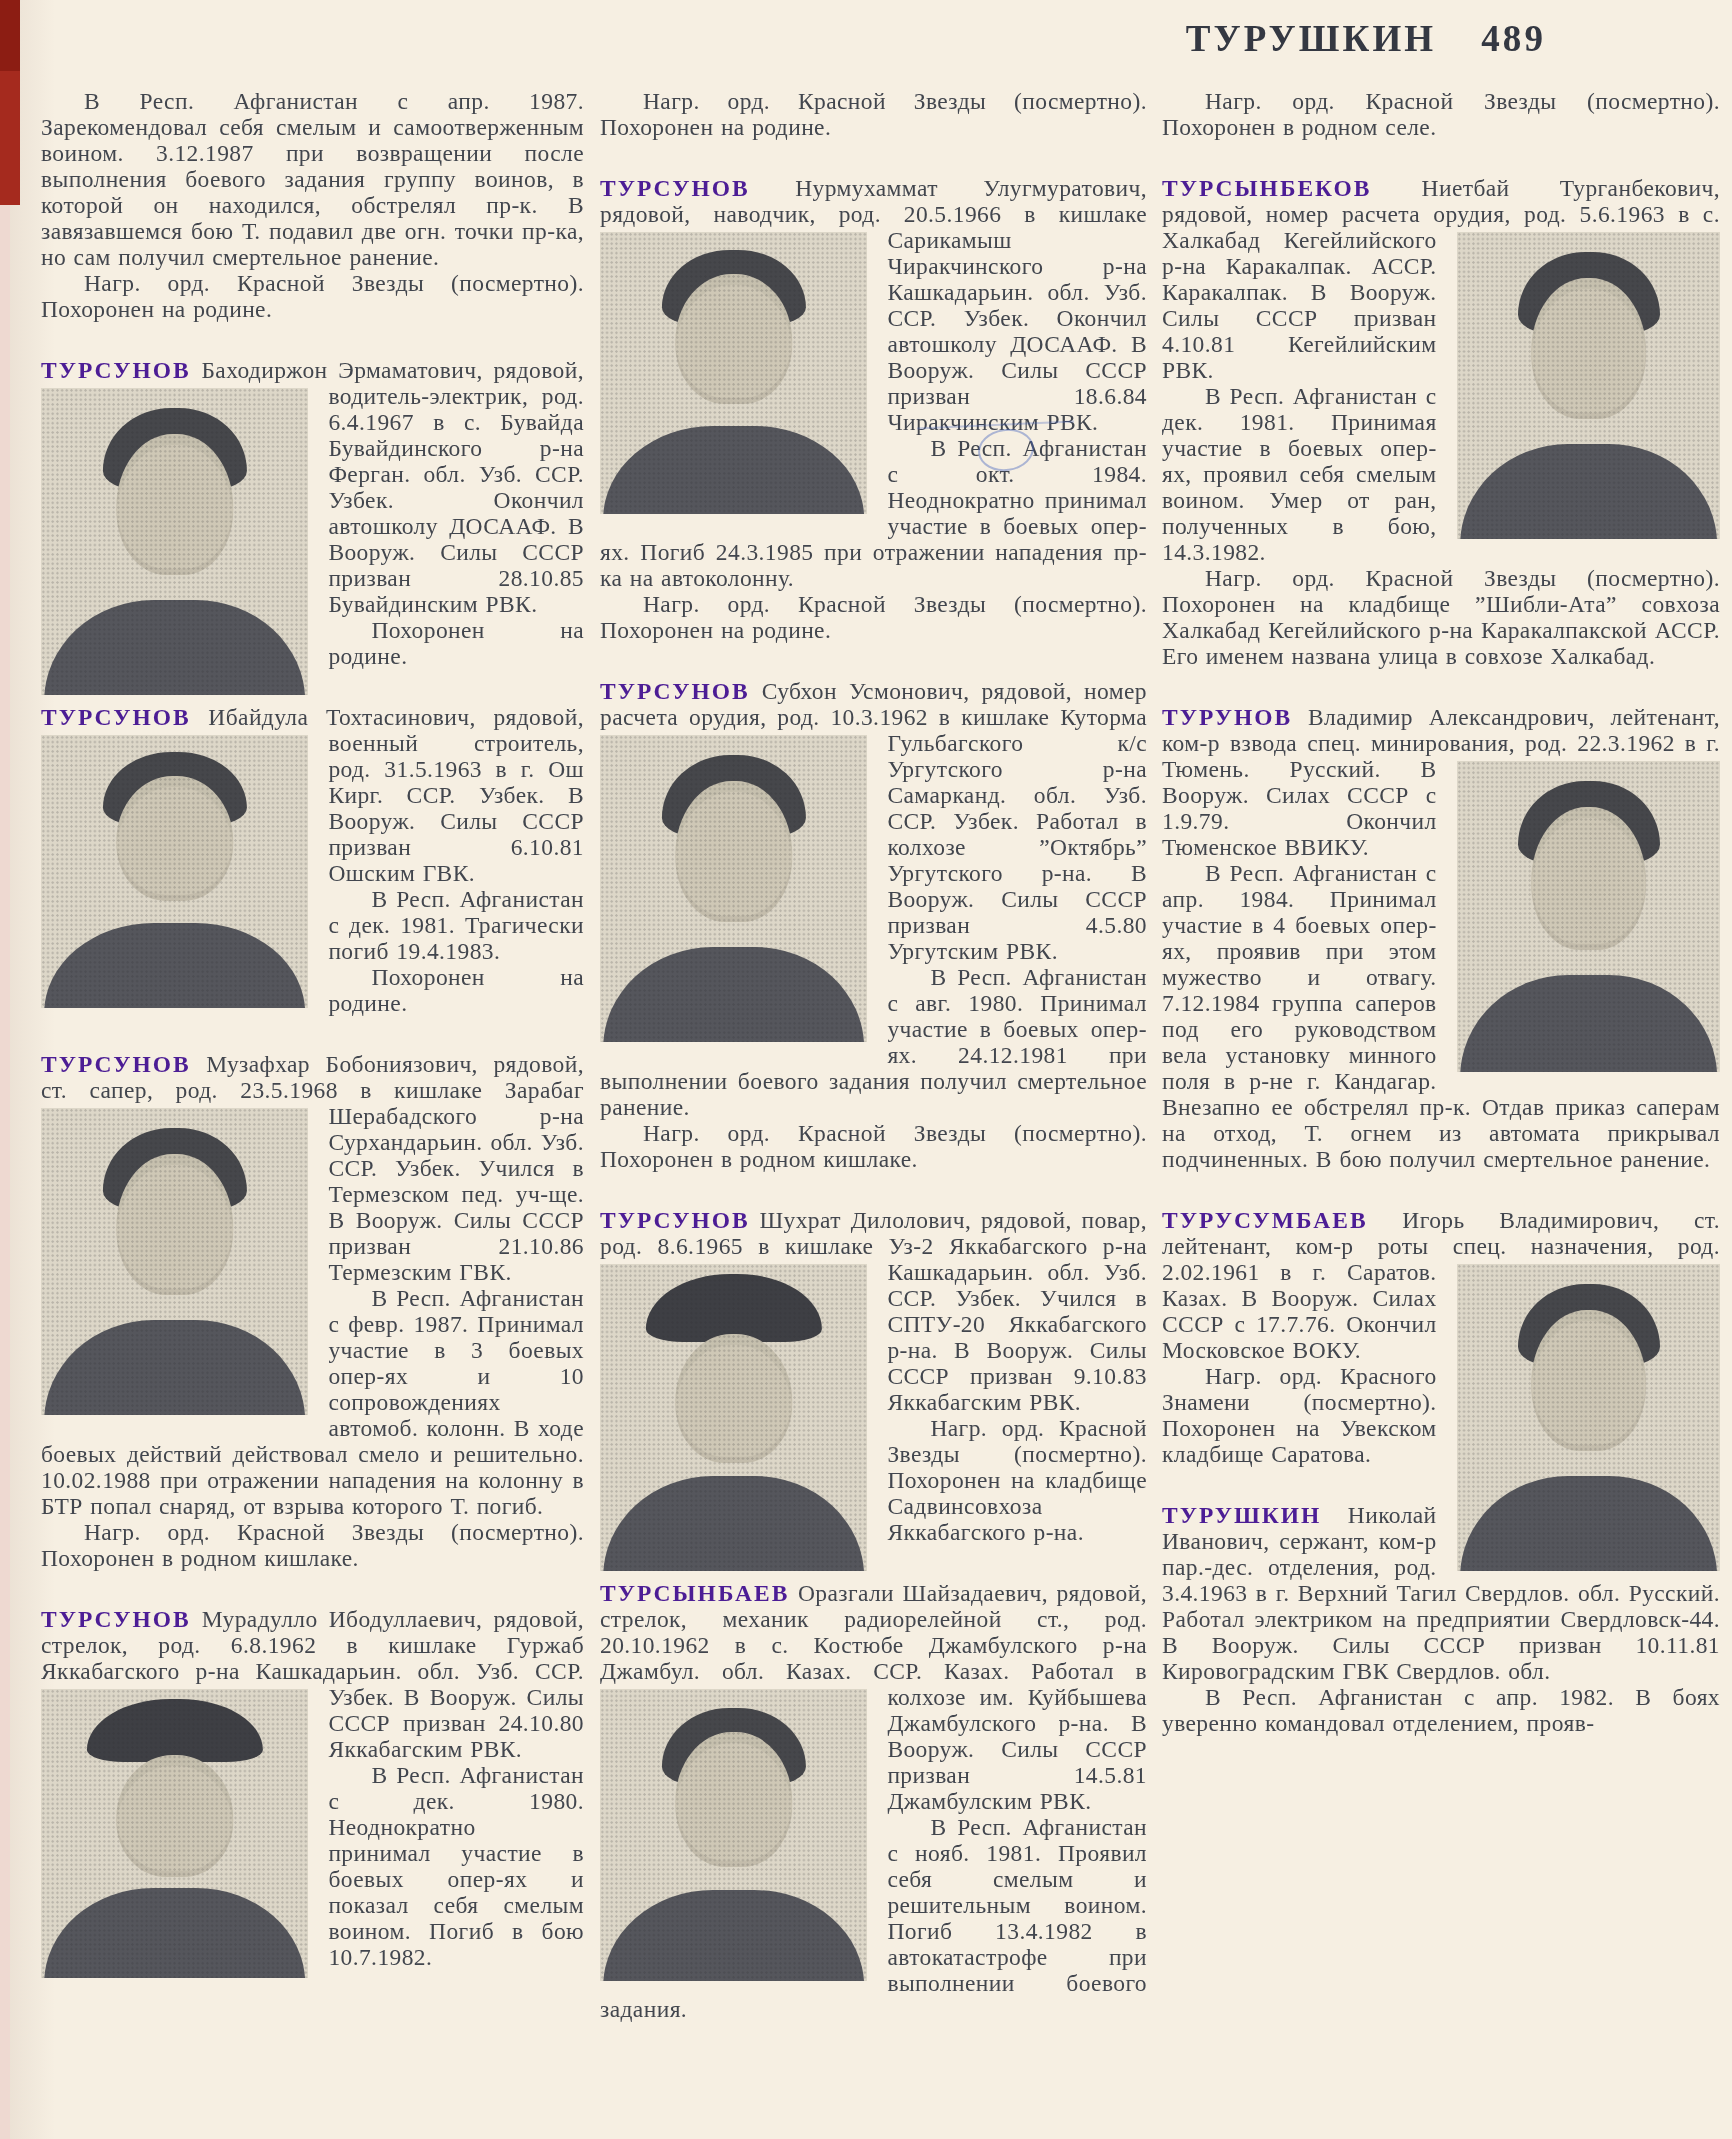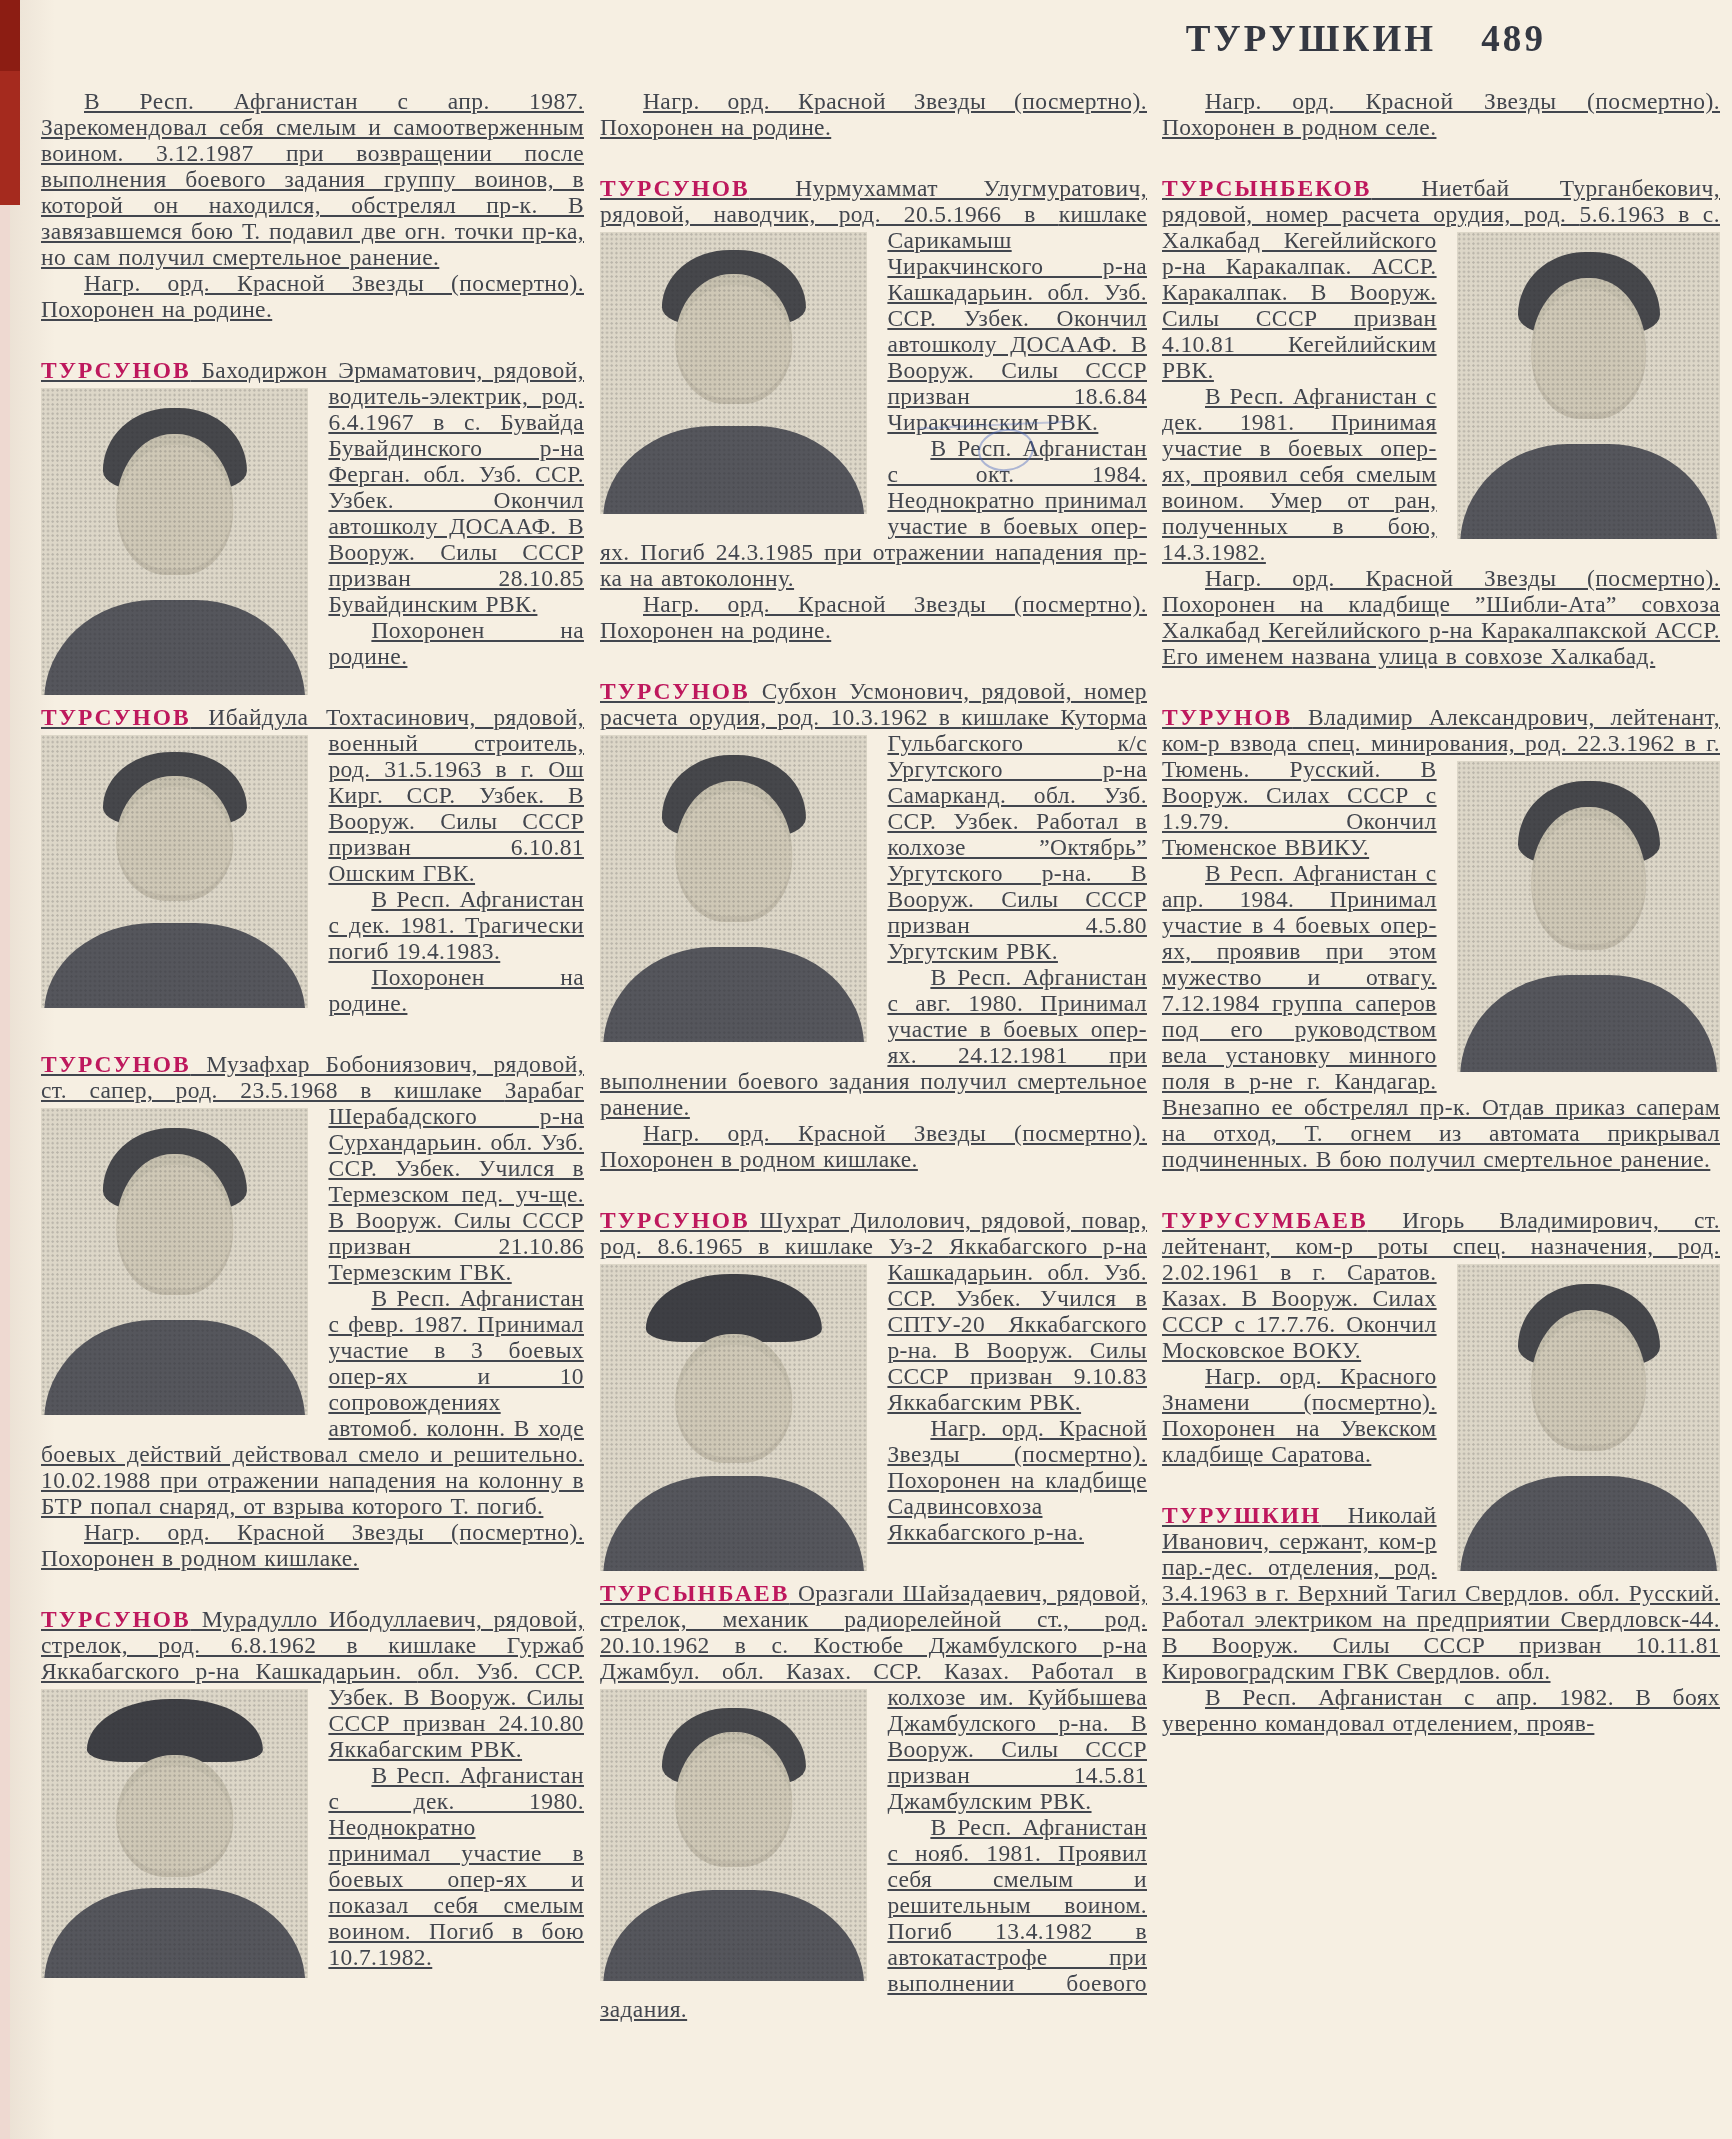--- a/index.html
+++ b/index.html
@@ -25,26 +25,26 @@
     font-weight:bold;font-size:37px;letter-spacing:3.1px;color:#343842;
   }
   .columns{position:absolute;left:0;top:0;width:1733px;height:2140px;}
   .column{position:absolute;top:0;height:2140px;padding-top:88px;box-sizing:border-box;}
   .col0{left:41px;width:543px;}
   .col1{left:600px;width:547px;}
   .col2{left:1162px;width:558px;}
 
   .para{
     margin:0;text-align:justify;
-    font-size:23.5px;line-height:26px;letter-spacing:0.4px;word-spacing:1.2px;text-decoration:underline;
+    font-size:23.5px;line-height:26px;letter-spacing:0.4px;word-spacing:1.2px;
   }
   .para.indent{text-indent:43px;}
   .entry{margin-top:35px;position:relative;}
   .block{margin:0;}
-  .surname{font-weight:bold;letter-spacing:2px;color:#be185d;}
+  .surname{font-weight:bold;letter-spacing:2px;color:#4c1d95;}
 
   .photo{
     display:block;position:relative;overflow:hidden;
     background:#ddd7c8;
     float:left;margin:4.7px 20.4px 7.8px 0;
   }
   .photo.right{float:right;margin:4.7px 0 7.8px 20.4px;}
   .ph-hair{position:absolute;left:50%;top:6.5%;transform:translateX(-50%);
     width:54%;height:27%;background:#46474b;
     border-radius:50% 50% 30% 30% / 80% 80% 26% 26%;}

